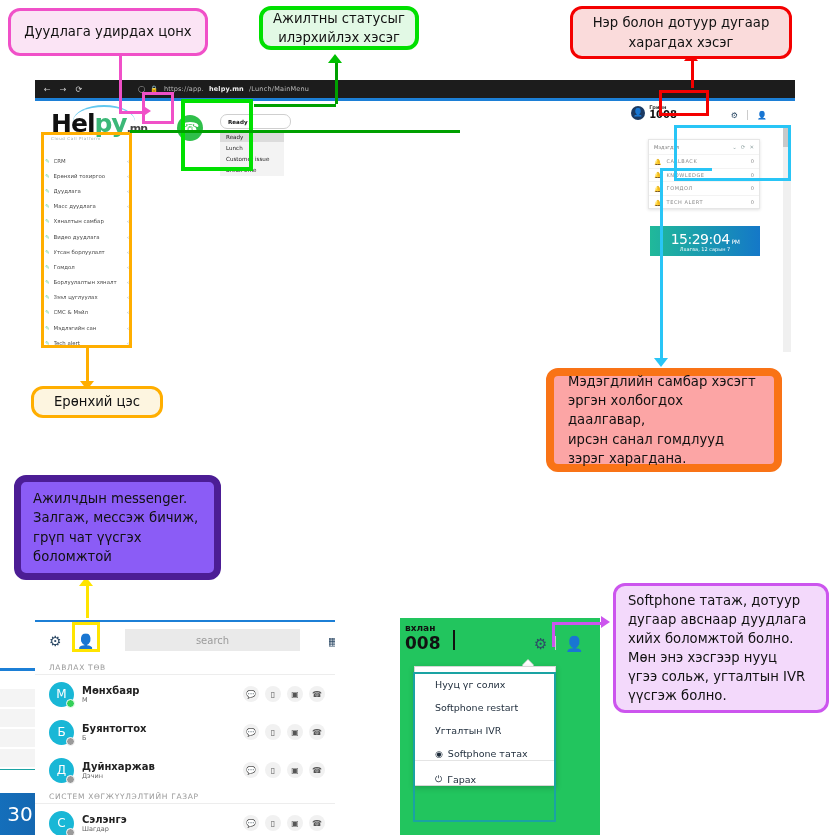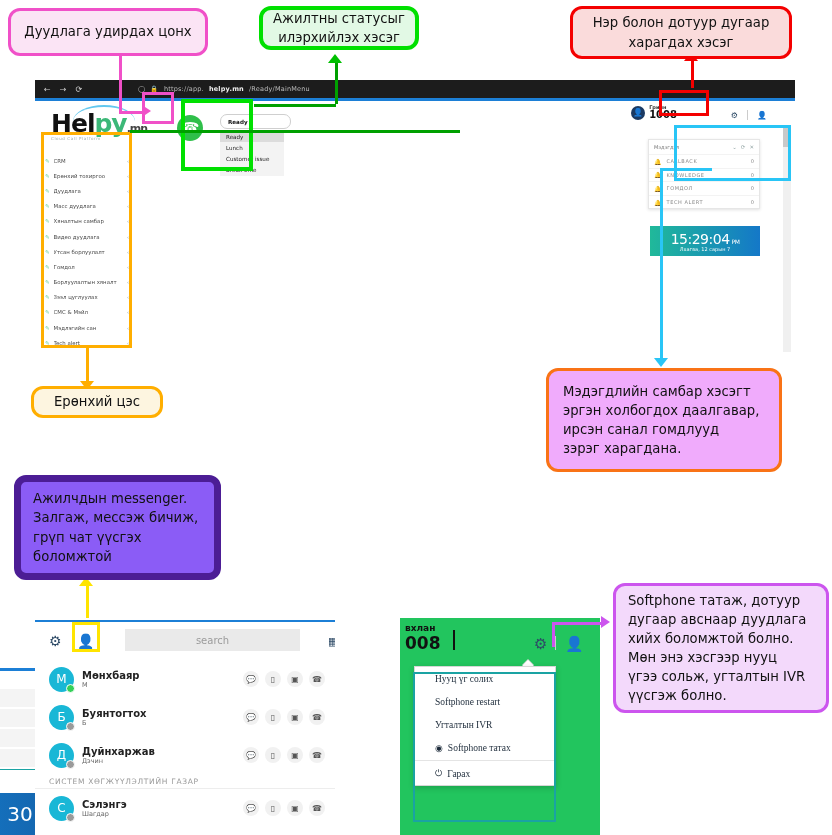--- a/index.html
+++ b/index.html
@@ -12,21 +12,21 @@
   
   .callout{
     position:absolute;box-sizing:border-box;border-radius:12px;
     display:flex;align-items:center;justify-content:center;text-align:center;
     font-size:13.2px;line-height:1.45;color:#111;padding:6px 10px;
     font-family:"DejaVu Sans", sans-serif;
   }
   .co-pink   {background:#fbe4f5;border:3px solid #f050c8;}
   .co-green  {background:#e2f9e5;border:4px solid #00e000;}
   .co-red    {background:#fadbdb;border:3px solid #f40000;}
-  .co-cyan   {background:#f0abfc;border:3px solid #f97316;align-items:center;}
+  .co-cyan   {background:#fca5a5;border:8px solid #f97316;align-items:center;}
   .co-yellow {background:#8b5cf6;border:7px solid #4c1d95;}
   .co-violet {background:#f3d9fb;border:3px solid #cc55ee;align-items:center;}
   .co-orange {background:#fdf5e0;border:3px solid #ffae00;}
 
   .callout span{display:block;white-space:pre-line;}
 
   
   .ln{position:absolute;}
   .vline{width:3px;}
   .hline{height:3px;}
@@ -171,21 +171,21 @@
   
   #softphone{position:absolute;left:400px;top:618px;width:200px;height:217px;overflow:hidden;background:#22c55e;}
   .sp-name{position:absolute;left:5px;top:5px;font-size:9px;font-weight:bold;color:#111;}
   .sp-ext{position:absolute;left:5px;top:15px;font-size:17px;font-weight:bold;color:#111;}
   .sp-caret{position:absolute;left:53px;top:12px;width:1.5px;height:20px;background:#111;}
   .sp-gear{position:absolute;left:134px;top:17px;font-size:15px;color:#2d4a66;}
   .sp-div{position:absolute;left:155px;top:18px;width:1px;height:14px;background:#ccc;}
   .sp-contacts{position:absolute;left:165px;top:17px;font-size:15px;color:#2d4a66;}
   .sp-menu{position:absolute;left:14px;top:48px;width:140px;background:#fff;
     border:1px solid #d6d6d6;box-shadow:0 2px 6px rgba(0,0,0,.18);}
-  .sp-menu .mi{height:23px;display:flex;align-items:center;padding-left:20px;font-size:9.5px;color:#1d2b3a;font-family:Liberation Serif, serif;}
+  .sp-menu .mi{height:23px;display:flex;align-items:flex-end;padding-left:20px;font-size:9.5px;color:#1d2b3a;}
   .sp-menu .mi .gi{margin-right:5px;font-size:9px;}
   .sp-menu .sep{height:1px;background:#e4e4e4;margin:1px 0;}
   .sp-caretup{position:absolute;left:122px;top:42px;width:0;height:0;
     border-left:6px solid transparent;border-right:6px solid transparent;border-bottom:6px solid #fff;
     filter:drop-shadow(0 -1px 0 #d6d6d6);}
   .sp-behind{position:absolute;left:10px;top:62px;width:190px;height:155px;
     border:2px solid #1aa3a3;border-top:4px solid #1c7fd6;background:#fff;z-index:-1;}
   .sp-behind .hd{height:16px;display:flex;align-items:center;justify-content:flex-end;gap:6px;
     padding-right:8px;color:#9aa;font-size:8px;}
   .sp-behind .row{display:flex;align-items:center;justify-content:space-between;height:20px;
@@ -200,21 +200,21 @@
     <div class="nav">
       <span>←</span>
       <span>→</span>
       <span>⟳</span>
     </div>
     <div class="addr">
       <span>◯</span>
       <span>🔒</span>
       <span>https://app.</span>
         <b>helpy.mn</b>
-        <span>/Ready/MainMenu</span>
+        <span>/Lunch/MainMenu</span>
     </div>
   </div>
   <div class="topline"></div>
 
   <div class="appbody">
 
     <div class="logo">
       <div class="swoosh"></div>
       <div class="txt"><span>Hel</span><span class="gr">py</span><span class="mn">.mn</span></div>
       <div class="sub">Cloud Call Platform</div>
@@ -388,20 +388,21 @@
 
 <div id="messenger">
   <div class="mg-top">
     <span class="mg-gear">⚙</span>
     <span class="mg-contacts">👤</span>
     <div class="mg-search">search</div>
     <span class="mg-grid">▦</span>
   </div>
 
   <div style="position:absolute;left:0;top:38px;width:300px;">
+    <div class="mg-sect">ЛАВЛАХ ТӨВ</div>
 
     <div class="mg-row">
       <div class="mg-av">
           <span>М</span>
           <span class="dot" style="background:#34d058"></span>
         </div>
       <div class="mg-nm">
         <div class="n1">Мөнхбаяр</div>
         <div class="n2">М</div>
       </div>

